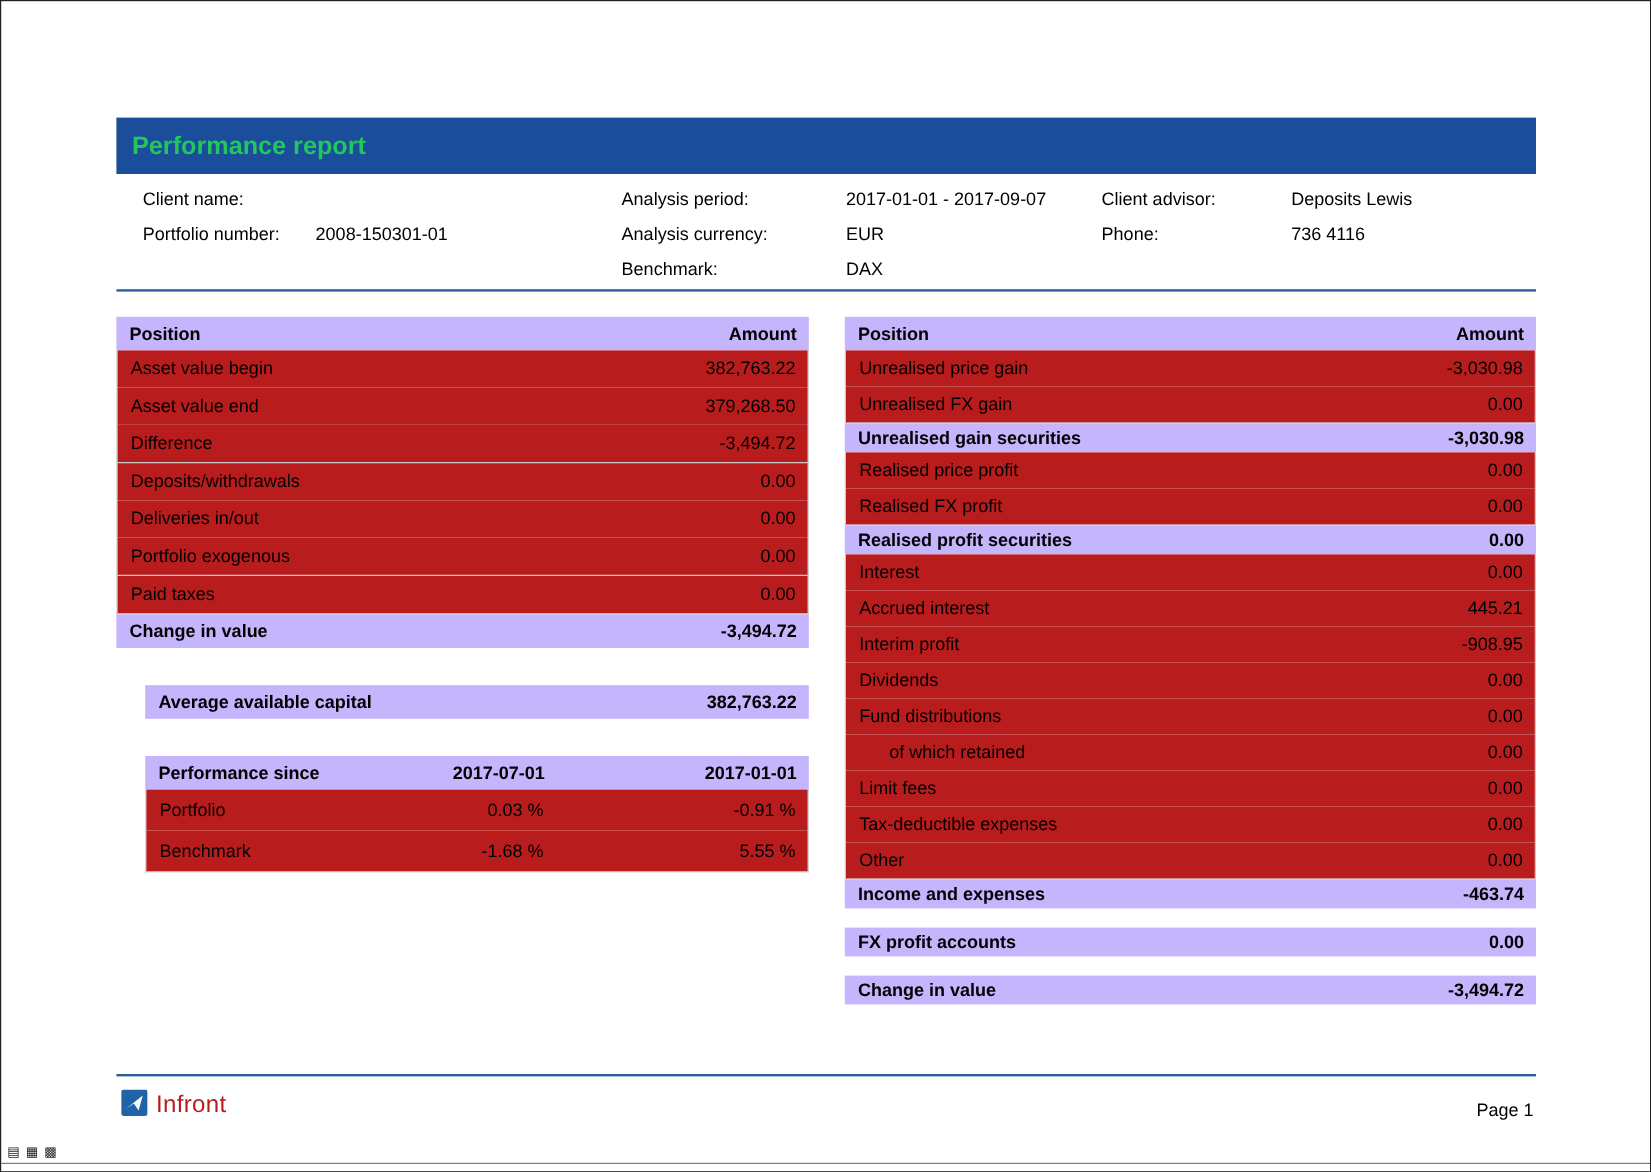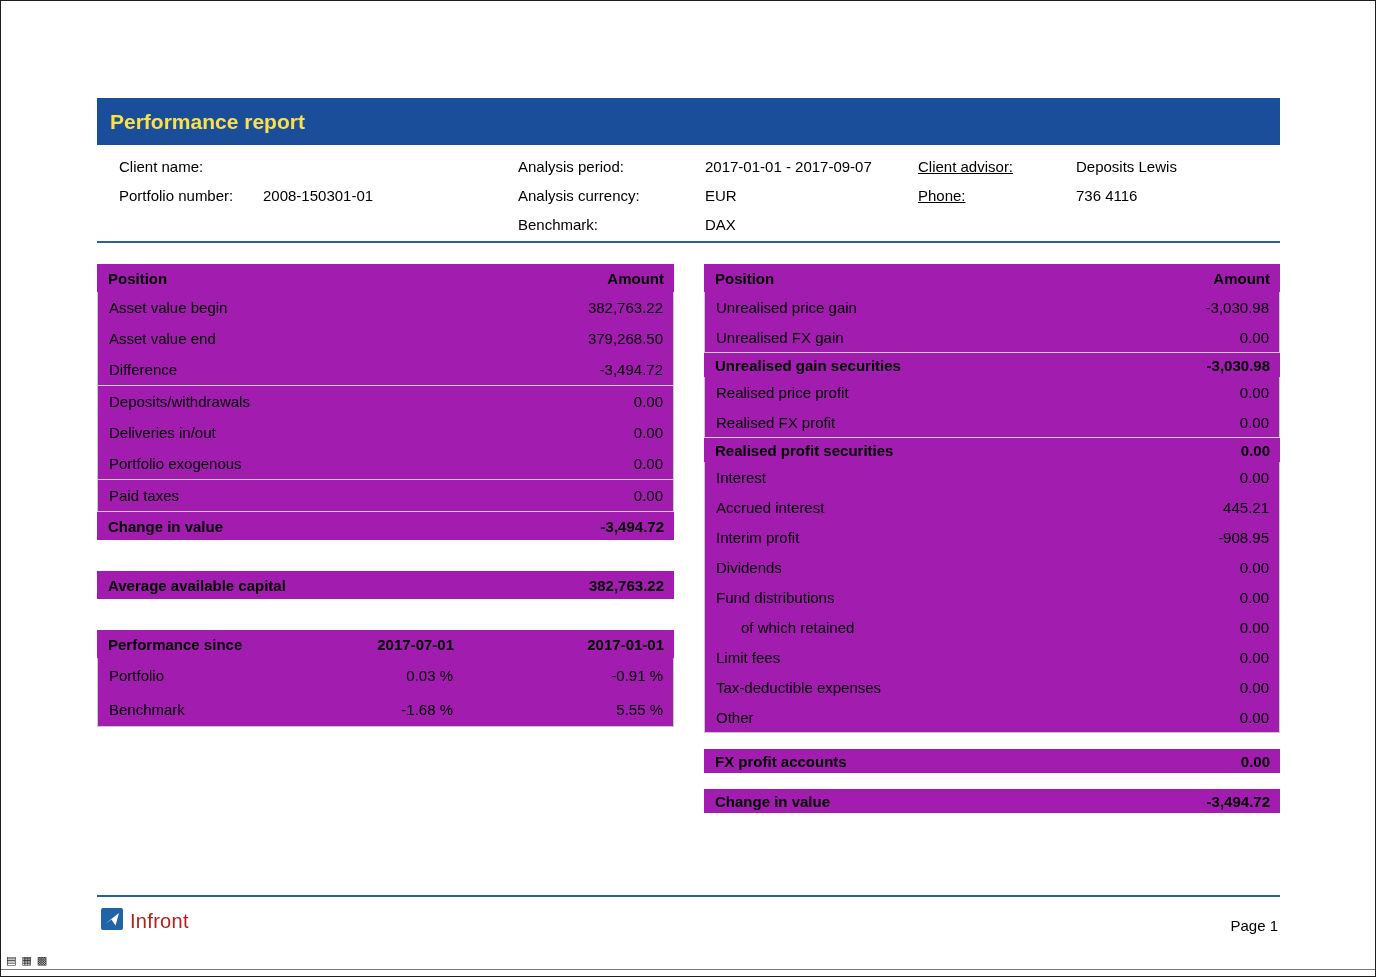--- a/index.html
+++ b/index.html
@@ -12,63 +12,63 @@
     height: 977px;
     background: #ffffff;
     border: 1px solid #1f1f1f;
     overflow: hidden;
   }
 
   
   .titlebar {
     position: absolute; left: 96px; top: 97px;
     width: 1183px; height: 47px;
-    background: #1a4e9b; color: #fde047;
+    background: #1a4e9b; color: #22c55e;
     display: flex; align-items: center;
     padding-left: 13px;
     font-size: 21px; font-weight: 700;
   }
 
   
   .info-area { position: absolute; left: 96px; top: 151px; width: 1183px; height: 88px; font-size: 15px; }
   .info-col { position: absolute; top: 0; }
   .icol1 { left: 22px; }
   .icol2 { left: 421px; }
   .icol3 { left: 821px; }
   .info-row { height: 29px; display: flex; align-items: center; }
   .icol1 .ilbl { width: 144px; }
   .icol2 .ilbl { width: 187px; }
-  .icol3 .ilbl { width: 158px; text-decoration: underline; }
+  .icol3 .ilbl { width: 158px; }
 
   .divider {
     position: absolute; left: 96px; top: 240px; width: 1183px;
     border-top: 2px solid #2a6097;
   }
 
   
   .colL { position: absolute; left: 96px; top: 263px; width: 577px; font-size: 15px; }
   .colR { position: absolute; left: 703px; top: 263px; width: 576px; font-size: 15px; }
 
   
   .thead, .gray-row, .trow {
     display: flex; align-items: center;
     padding: 0 10px 0 11px;
   }
   .thead, .gray-row {
-    background: #a21caf;
+    background: #c4b5fd;
     font-weight: 700;
     height: 28px;
   }
   .colR .gray-row { height: 24px; }
-  .trow { height: 31px; background: #a21caf; }
+  .trow { height: 31px; background: #b91c1c; }
   .colR .trow { height: 30px; }
   .amt { margin-left: auto; text-align: right; }
   .group { border: 1px solid #c9c9c9; border-top: none; }
   .indent { padding-left: 25px; }
-  .mt31 { margin-top: 31px; }
+  .mt31 { margin-top: 31px; margin-left: 24px; }
   .spacer16 { height: 16px; }
 
   
   .p1 { flex: 1; }
   .p2 { width: 168px; text-align: right; }
   .p3 { width: 210px; text-align: right; }
   .perf-row { height: 34px; }
 
   
   .footer-line {
@@ -279,20 +279,24 @@
       <div class="trow">
         <span>Tax-deductible expenses</span>
         <span class="amt">0.00</span>
       </div>
       <div class="trow">
         <span>Other</span>
         <span class="amt">0.00</span>
       </div>
     </div>
 
+    <div class="gray-row">
+      <span>Income and expenses</span>
+      <span class="amt">-463.74</span>
+    </div>
 
     <div class="spacer16"></div>
 
     <div class="gray-row">
       <span>FX profit accounts</span>
       <span class="amt">0.00</span>
     </div>
 
     <div class="spacer16"></div>
 

